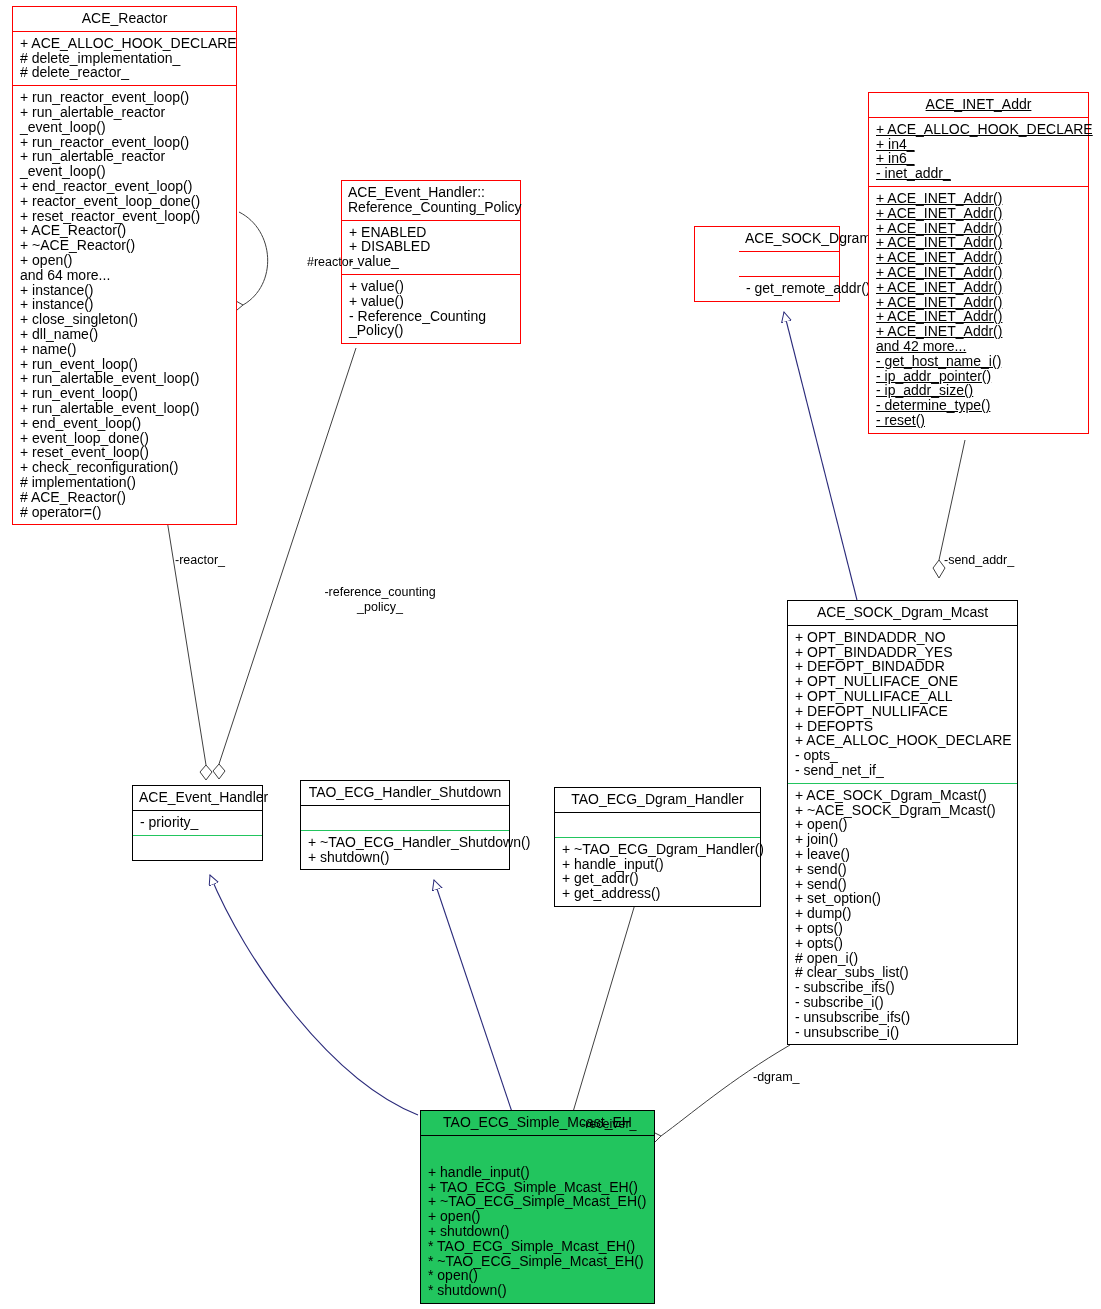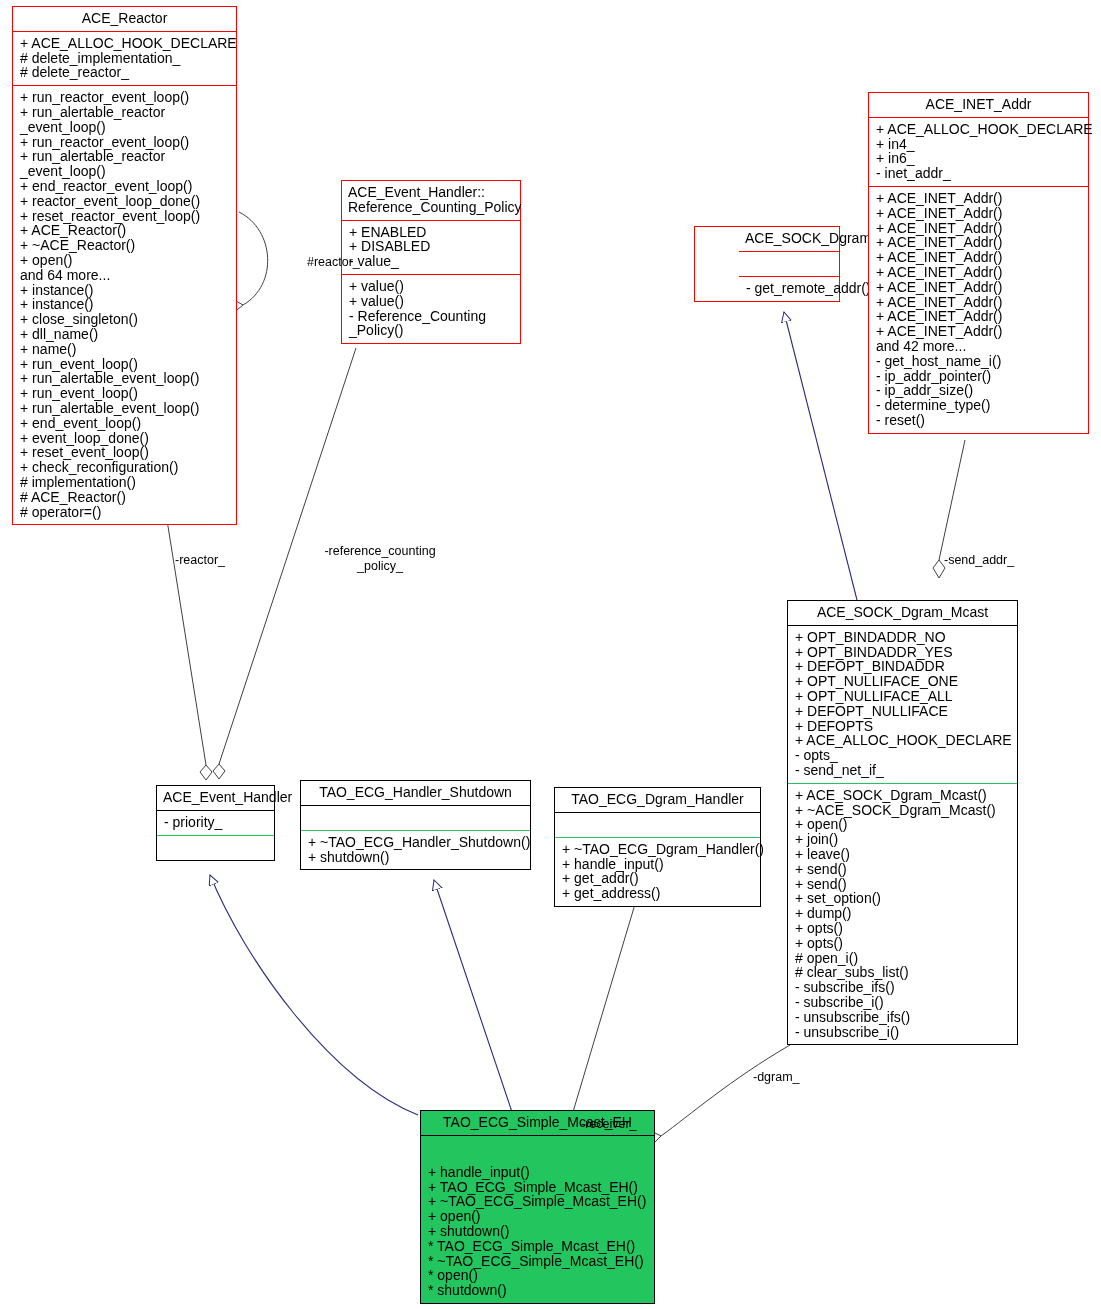--- a/index.html
+++ b/index.html
@@ -62,21 +62,21 @@
     white-space: pre;
   }
   .edge-label {
     position: absolute;
     font-family: "Liberation Sans", sans-serif;
     font-size: 12.5px;
     line-height: 14.5px;
     color: #000000;
     white-space: pre-line;
   }
-  .edge-label.ctr { text-align: center; }
+  .edge-label.ctr { text-align: center; margin-top: 41px; }
 </style>
 </head>
 <body>
 
 <div id="canvas">
 
   <svg class="edges" viewBox="0 0 1101 1309" xmlns="http://www.w3.org/2000/svg">
     <defs>
       <marker id="hollow-tri" markerWidth="12" markerHeight="12" refX="10" refY="5" orient="auto" markerUnits="userSpaceOnUse">
         <path d="M0,0 L10,5 L0,10 z" fill="#ffffff" stroke="#2a2a7a" stroke-width="1"></path>
@@ -165,21 +165,21 @@
   </div>
 
   <div class="uml-box red" style="left:694px; top:226px; width:146px;padding-left:44px;">
     <div class="uml-title">ACE_SOCK_Dgram</div>
     <div class="uml-compartment empty"></div>
     <div class="uml-compartment last">
       <div class="uml-row">- get_remote_addr()</div>
     </div>
   </div>
 
-  <div class="uml-box red" style="left:868px; top:92px; width:221px;">
+  <div class="uml-box red" style="left:868px; top:92px; width:221px;text-decoration:underline;">
     <div class="uml-title">ACE_INET_Addr</div>
     <div class="uml-compartment">
       <div class="uml-row">+ ACE_ALLOC_HOOK_DECLARE</div>
       <div class="uml-row">+ in4_</div>
       <div class="uml-row">+ in6_</div>
       <div class="uml-row">- inet_addr_</div>
     </div>
     <div class="uml-compartment last">
       <div class="uml-row">+ ACE_INET_Addr()</div>
       <div class="uml-row">+ ACE_INET_Addr()</div>
@@ -228,29 +228,29 @@
       <div class="uml-row">+ opts()</div>
       <div class="uml-row"># open_i()</div>
       <div class="uml-row"># clear_subs_list()</div>
       <div class="uml-row">- subscribe_ifs()</div>
       <div class="uml-row">- subscribe_i()</div>
       <div class="uml-row">- unsubscribe_ifs()</div>
       <div class="uml-row">- unsubscribe_i()</div>
     </div>
   </div>
 
-  <div class="uml-box" style="left:132px; top:785px; width:119px;margin-left:24px;">
+  <div class="uml-box" style="left:132px; top:785px; width:131px;">
     <div class="uml-title">ACE_Event_Handler</div>
     <div class="uml-compartment">
       <div class="uml-row">- priority_</div>
     </div>
     <div class="uml-compartment last empty"></div>
   </div>
 
-  <div class="uml-box" style="left:300px; top:780px; width:231px;">
+  <div class="uml-box" style="left:300px; top:780px; width:210px;">
     <div class="uml-title">TAO_ECG_Handler_Shutdown</div>
     <div class="uml-compartment empty"></div>
     <div class="uml-compartment last">
       <div class="uml-row">+ ~TAO_ECG_Handler_Shutdown()</div>
       <div class="uml-row">+ shutdown()</div>
     </div>
   </div>
 
   <div class="uml-box" style="left:554px; top:787px; width:207px;">
     <div class="uml-title">TAO_ECG_Dgram_Handler</div>

